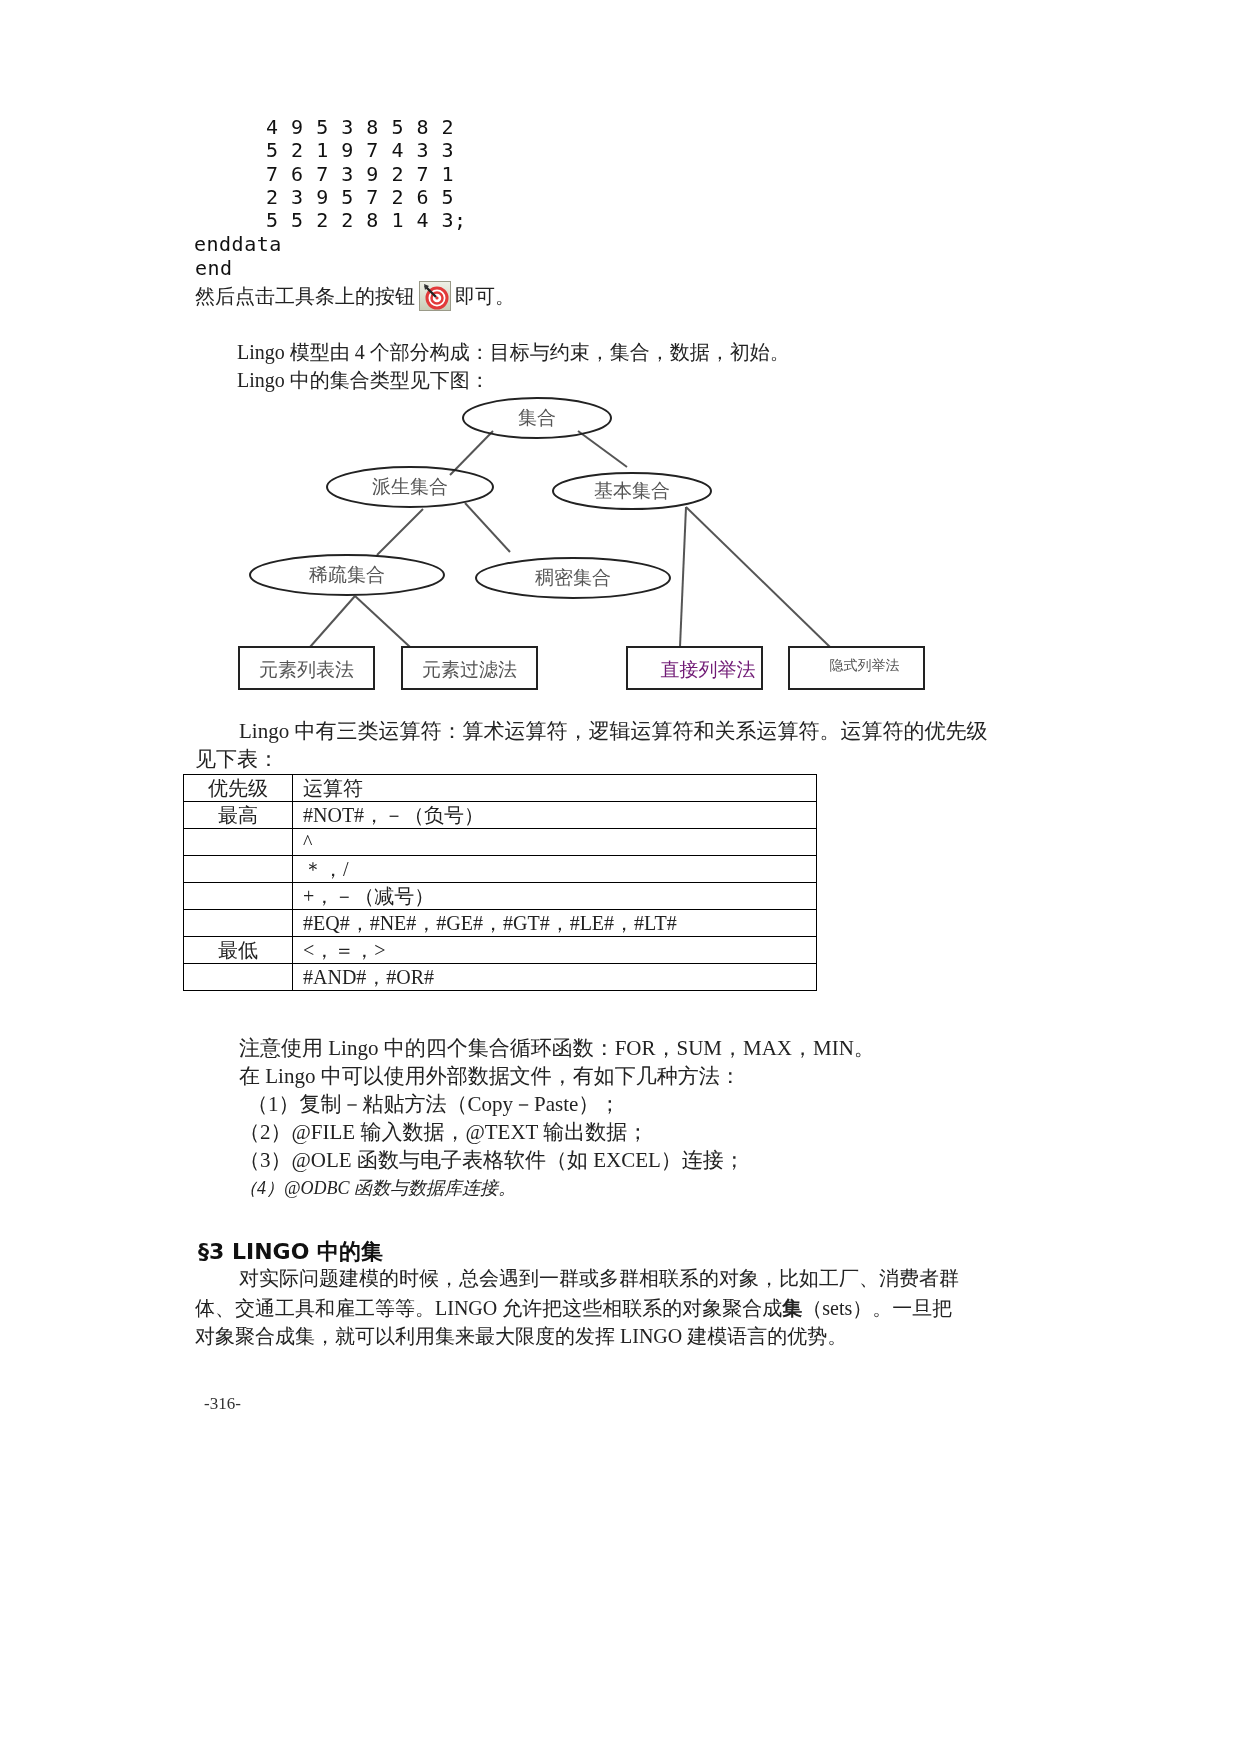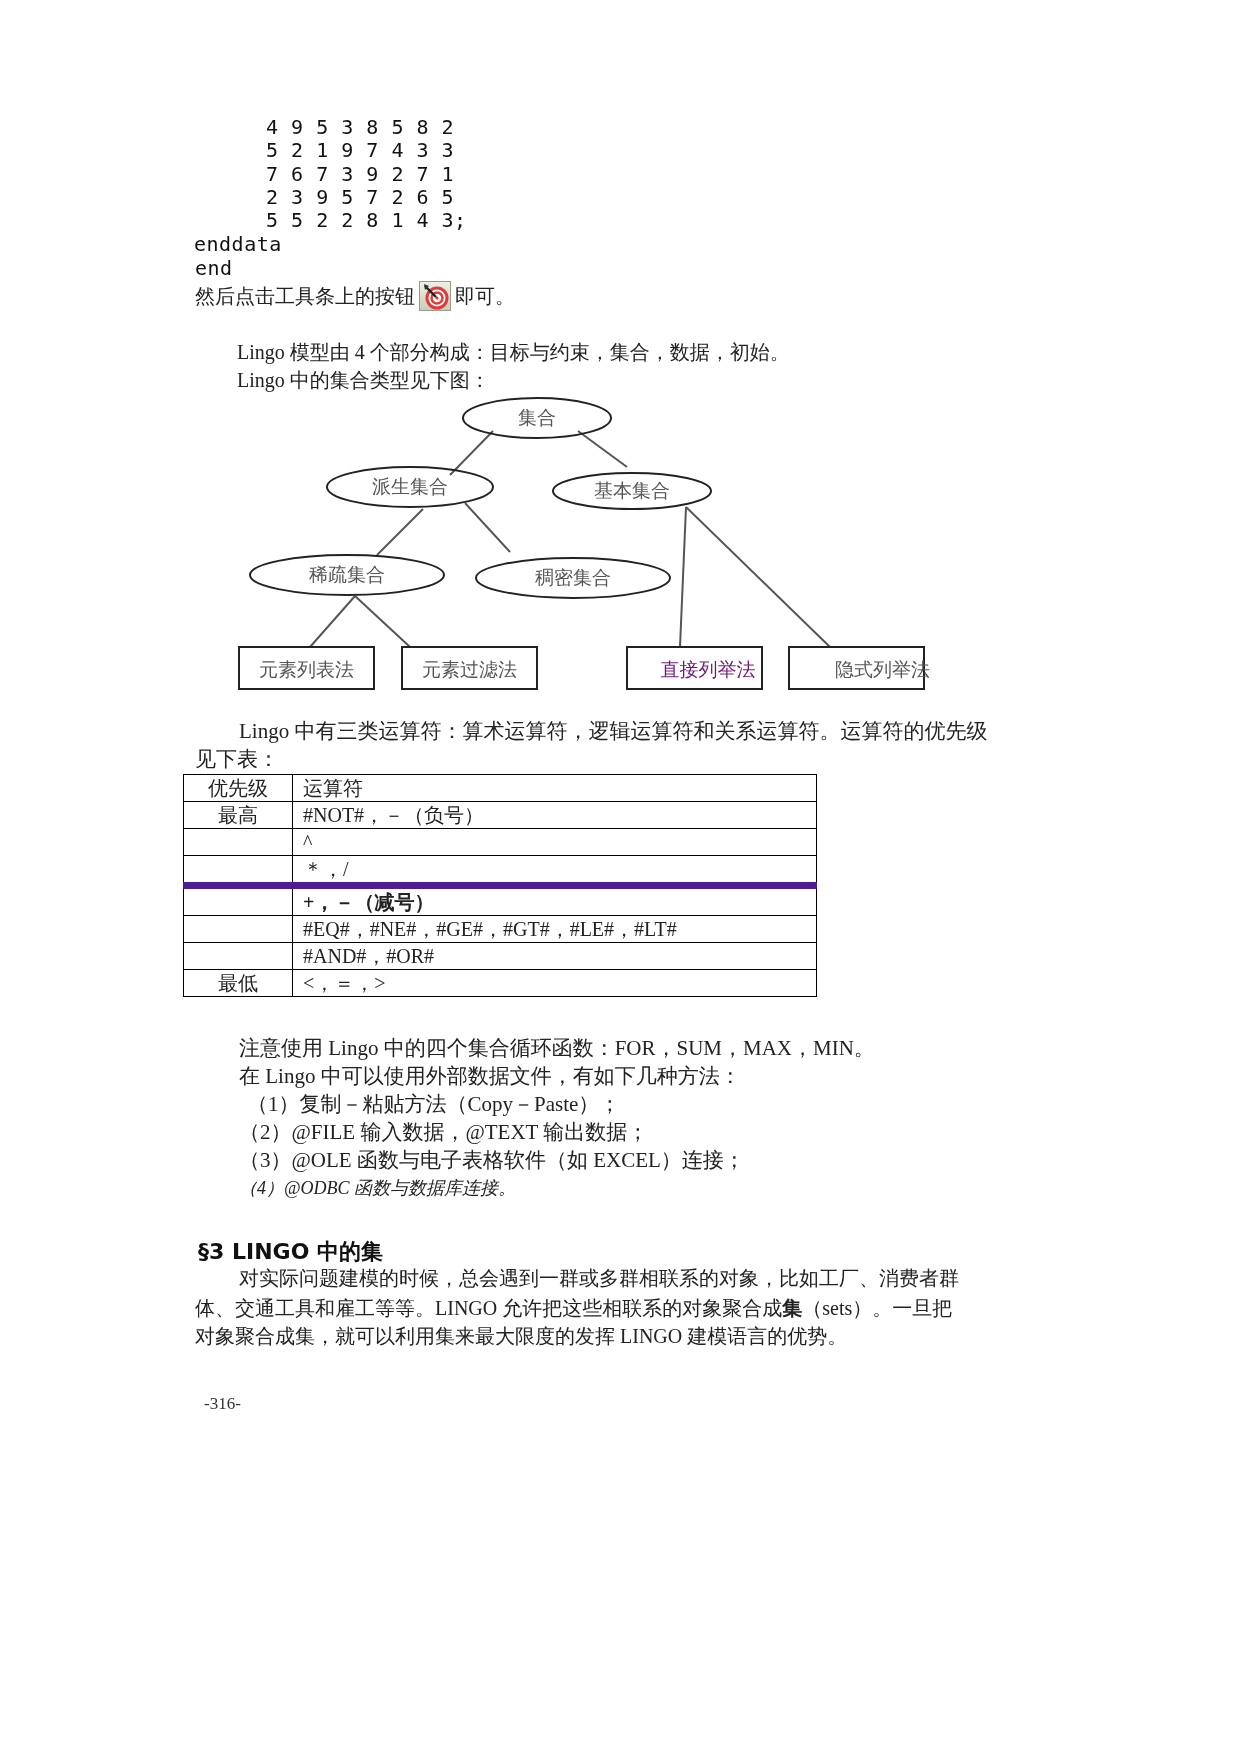--- a/index.html
+++ b/index.html
@@ -10,21 +10,21 @@
   .code-line { position: absolute; font-size: 20px; line-height: 22px; letter-spacing: 0.5px; white-space: pre; }
   .para { position: absolute; font-size: 20px; line-height: 28px; white-space: nowrap; color: #222; }
   .run-btn { display: inline-block; width: 32px; height: 30px; vertical-align: -8px; margin: 0 4px;
              background: linear-gradient(#eef0e6, #c9cdb8); border: 1px solid #9a9a88; box-sizing: border-box; position: relative; }
   .run-btn svg { position: absolute; left: 2px; top: 1px; }
   .diagram { position: absolute; left: 230px; top: 395px; }
   .ops-table { position: absolute; left: 183px; top: 774px; border-collapse: collapse; font-size: 20px; }
   .ops-table td { border: 1.5px solid #000; height: 26px; padding: 0 10px; line-height: 24px; white-space: nowrap; color: #222; }
   .ops-table td.prio { width: 88px; text-align: center; }
   .ops-table td.op { width: 503px; }
-  .ops-table tr.thick-top td { border-top: 7px solid #4c1d95; font-weight: bold; }
+  .ops-table tr.thick-top td { border-top: 1px solid #4c1d95; }
   .heading { position: absolute; font-size: 22px; font-weight: bold; left: 198px; top: 1237px; font-family: "DejaVu Sans", sans-serif; }
   .page-num { position: absolute; left: 204px; top: 1394px; font-size: 17px; color: #333; }
 </style>
 </head>
 <body>
 
 <div class="mono">
   <div class="code-line" style="left:266px; top:116px;">4 9 5 3 8 5 8 2</div>
   <div class="code-line" style="left:266px; top:139px;">5 2 1 9 7 4 3 3</div>
   <div class="code-line" style="left:266px; top:163px;">7 6 7 3 9 2 7 1</div>
@@ -76,21 +76,21 @@
     </g>
   </svg>
   <div class="abs" style="left:233px; top:10px; width:148px; text-align:center; font-size:19px; color:#555;">集合</div>
   <div class="abs" style="left:97px; top:79px; width:166px; text-align:center; font-size:19px; color:#555;">派生集合</div>
   <div class="abs" style="left:323px; top:83px; width:158px; text-align:center; font-size:19px; color:#555;">基本集合</div>
   <div class="abs" style="left:20px; top:167px; width:194px; text-align:center; font-size:19px; color:#555;">稀疏集合</div>
   <div class="abs" style="left:246px; top:170px; width:194px; text-align:center; font-size:19px; color:#555;">稠密集合</div>
   <div class="abs" style="left:9px; top:262px; width:135px; text-align:center; font-size:19px; color:#555;">元素列表法</div>
   <div class="abs" style="left:172px; top:262px; width:135px; text-align:center; font-size:19px; color:#555;">元素过滤法</div>
   <div class="abs" style="left:397px; top:262px; width:162px; text-align:center; font-size:19px; color:#701a75;">直接列举法</div>
-  <div class="abs" style="left:585px; top:262px; width:135px; text-align:center; font-size:19px; color:#555;">隐式列举法</div>
+  <div class="abs" style="left:567px; top:262px; width:135px; text-align:center; font-size:14px; color:#555;">隐式列举法</div>
 </div>
 
 <div class="para serif" style="left:239px; top:717px; font-size:21px;">Lingo 中有三类运算符：算术运算符，逻辑运算符和关系运算符。运算符的优先级</div>
 <div class="para serif" style="left:195px; top:745px; font-size:21px;">见下表：</div>
 
 <table class="ops-table serif">
   <tbody>
       <tr>
     <td class="prio">优先级</td>
     <td class="op">运算符</td>
@@ -109,26 +109,26 @@
   </tr>
   <tr class="thick-top">
     <td class="prio"></td>
     <td class="op">+，－（减号）</td>
   </tr>
   <tr>
     <td class="prio"></td>
     <td class="op">#EQ#，#NE#，#GE#，#GT#，#LE#，#LT#</td>
   </tr>
   <tr>
+    <td class="prio">最低</td>
+    <td class="op">&lt;，＝，&gt;</td>
+  </tr>
+  <tr>
     <td class="prio"></td>
     <td class="op">#AND#，#OR#</td>
-  </tr>
-  <tr>
-    <td class="prio">最低</td>
-    <td class="op">&lt;，＝，&gt;</td>
   </tr>
 </tbody>
   </table>
 
 <div class="para serif" style="left:239px; top:1034px; font-size:21px;">注意使用 Lingo 中的四个集合循环函数：FOR，SUM，MAX，MIN。</div>
 <div class="para serif" style="left:239px; top:1062px; font-size:21px;">在 Lingo 中可以使用外部数据文件，有如下几种方法：</div>
 <div class="para serif" style="left:239px; top:1090px; font-size:21px;margin-left:8px;">（1）复制－粘贴方法（Copy－Paste）；</div>
 <div class="para serif" style="left:239px; top:1118px; font-size:21px;">（2）@FILE 输入数据，@TEXT 输出数据；</div>
 <div class="para serif" style="left:239px; top:1146px; font-size:21px;">（3）@OLE 函数与电子表格软件（如 EXCEL）连接；</div>
 <div class="para serif" style="left:239px; top:1174px; font-size:18px;font-style:italic;">（4）@ODBC 函数与数据库连接。</div>

